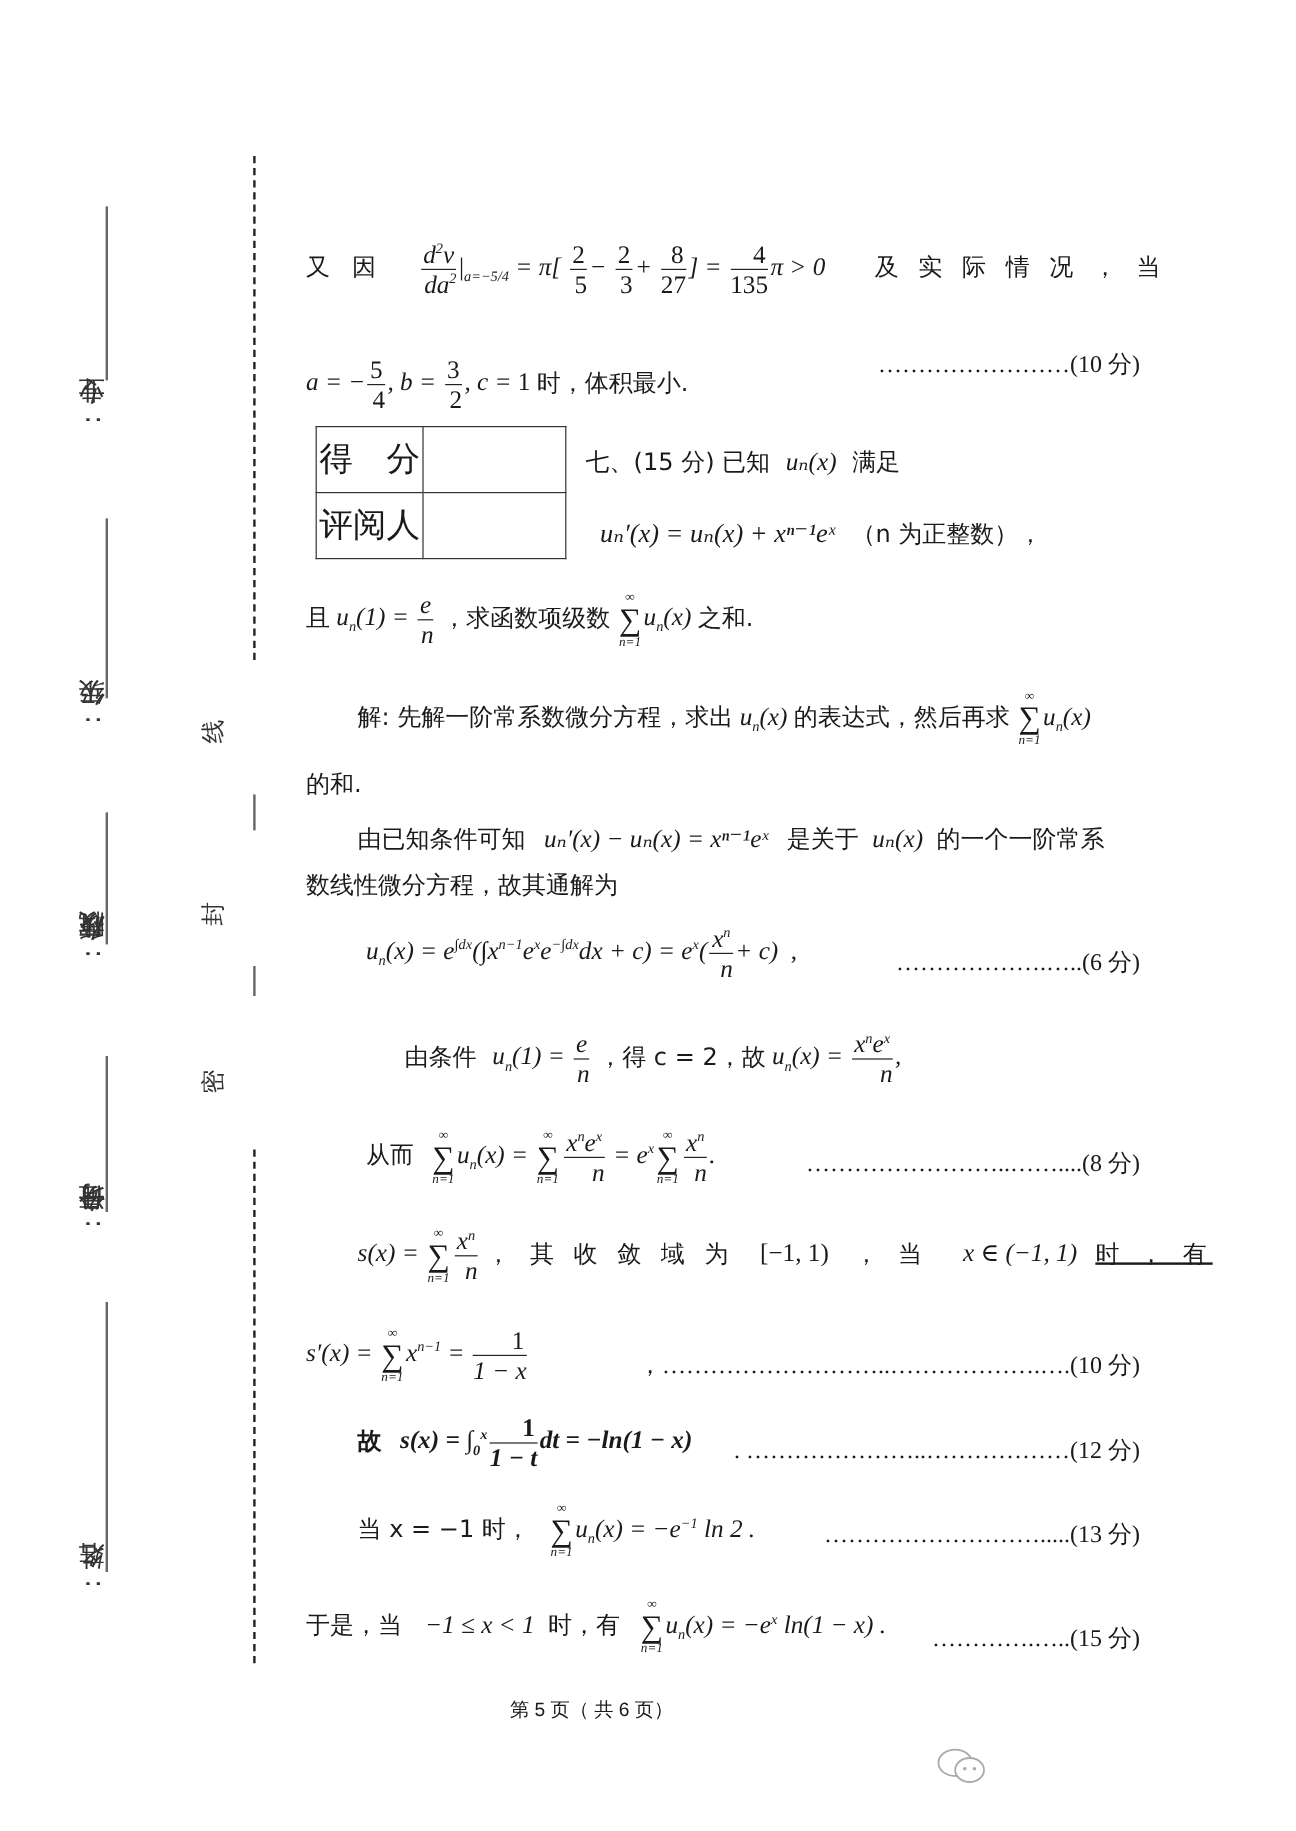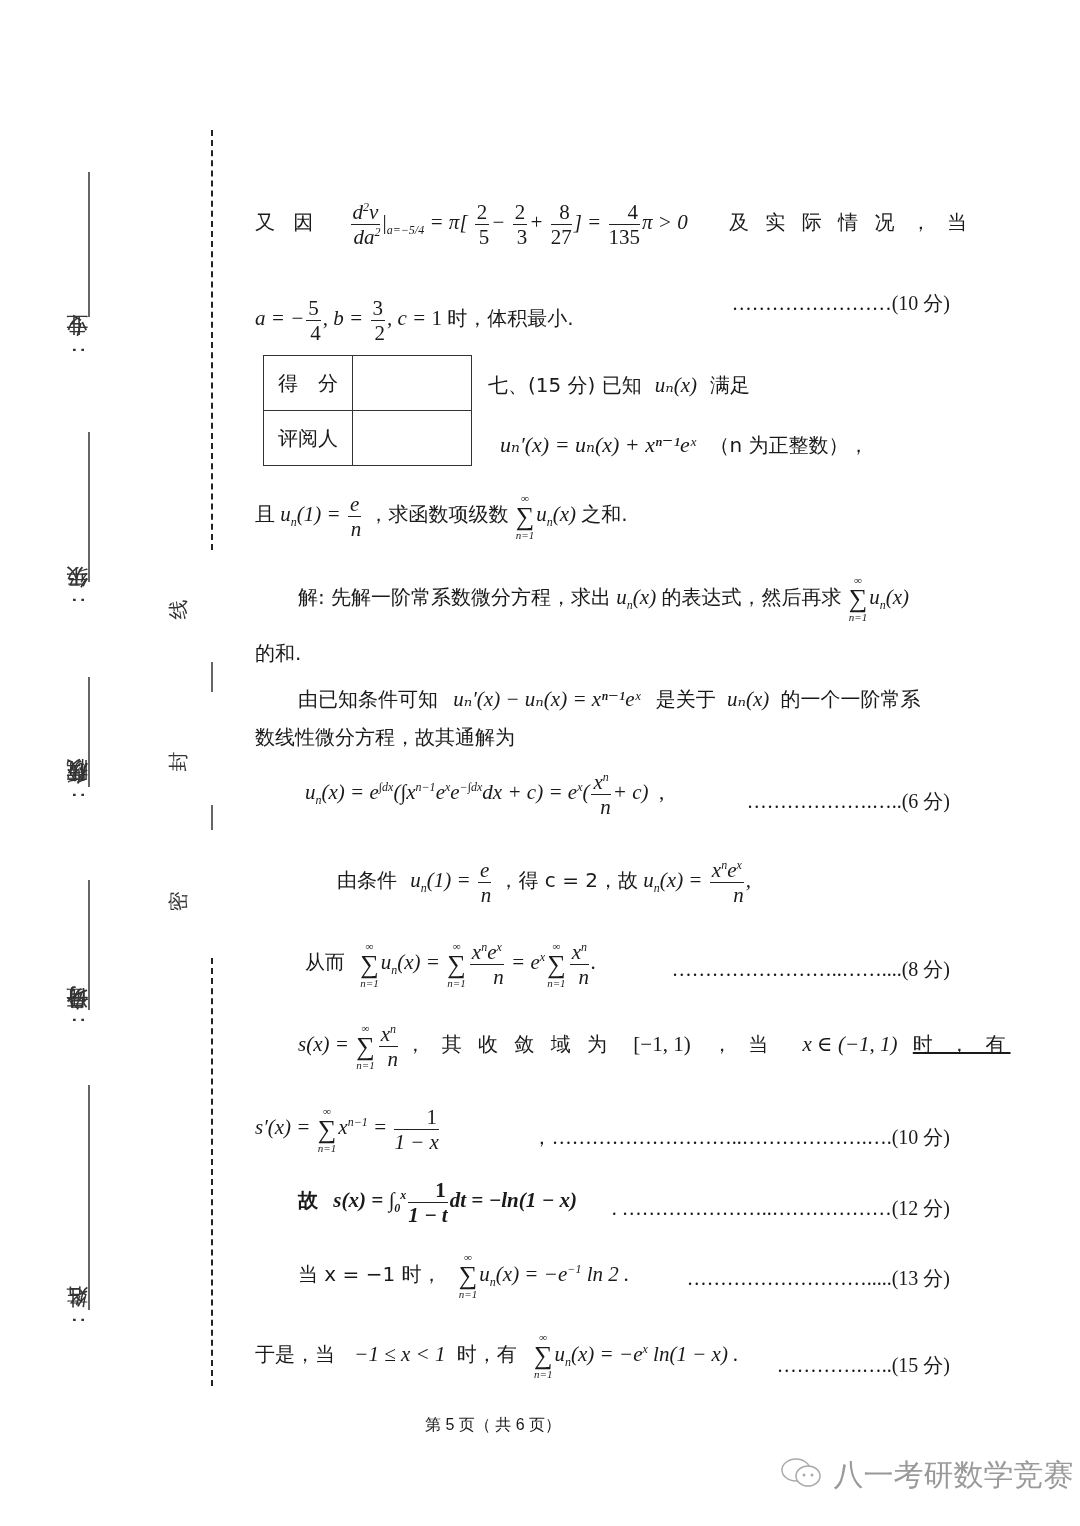--- a/index.html
+++ b/index.html
@@ -17,21 +17,21 @@
   .cn { font-family:"DejaVu Sans",sans-serif; font-style:normal; font-size:20px; }
   .score { position:absolute; right:130px; font-size:20px; font-family:"Liberation Serif",serif; }
   .frac { display:inline-block; vertical-align:middle; text-align:right; margin:0 2px; }
   .frac > span { display:block; line-height:1.15; }
   .frac > span.num { border-bottom:1.5px solid #222; padding:0 2px; }
   sup, sub { font-size:12px; }
   .sum { display:inline-block; vertical-align:middle; text-align:center; line-height:1; margin:0 2px; }
   .sum .s { font-size:26px; font-style:normal; display:block; }
   .sum .lim { font-size:11px; display:block; }
   table.scorebox { position:absolute; left:263px; top:355px; border-collapse:collapse; }
-  table.scorebox td { border:1.5px solid #333; height:52px; font-family:Liberation Sans, sans-serif; font-size:20px; }
+  table.scorebox td { border:1.5px solid #333; height:52px; font-family:Liberation Sans, sans-serif; font-size:28px; }
   table.scorebox td.lbl { width:86px; text-align:center; }
   table.scorebox td.val { width:116px; }
   .footer { position:absolute; left:425px; top:1415px; font-size:16px; font-family:Liberation Sans, sans-serif; }
   .watermark { position:absolute; left:780px; top:1455px; font-size:30px; color:#9a9a9a; font-family:"DejaVu Sans",sans-serif; }
 </style>
 </head>
 <body>
 
 <div class="vtext" style="left:62px;top:345px;">专业:</div>
 <div class="vline" style="left:88px;top:172px;height:145px;"></div>
@@ -170,14 +170,13 @@
 
 <div class="watermark">
   <span style="display:inline-block;vertical-align:middle;">
     <svg width="44" height="34" viewBox="0 0 44 34">
         <ellipse cx="16" cy="14" rx="14" ry="11" fill="none" stroke="#aaa" stroke-width="1.5"></ellipse>
         <ellipse cx="28" cy="20" rx="12" ry="10" fill="#fff" stroke="#aaa" stroke-width="1.5"></ellipse>
         <circle cx="24" cy="19" r="1.5" fill="#aaa"></circle>
         <circle cx="32" cy="19" r="1.5" fill="#aaa"></circle>
       </svg>
   </span>
-  <span>八一考研数学竞赛</span>
 </div>
 
 </body></html>

